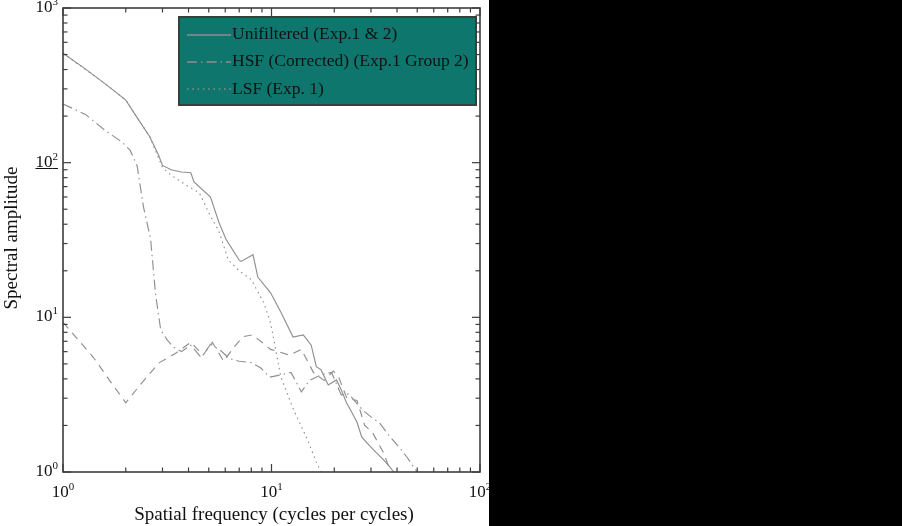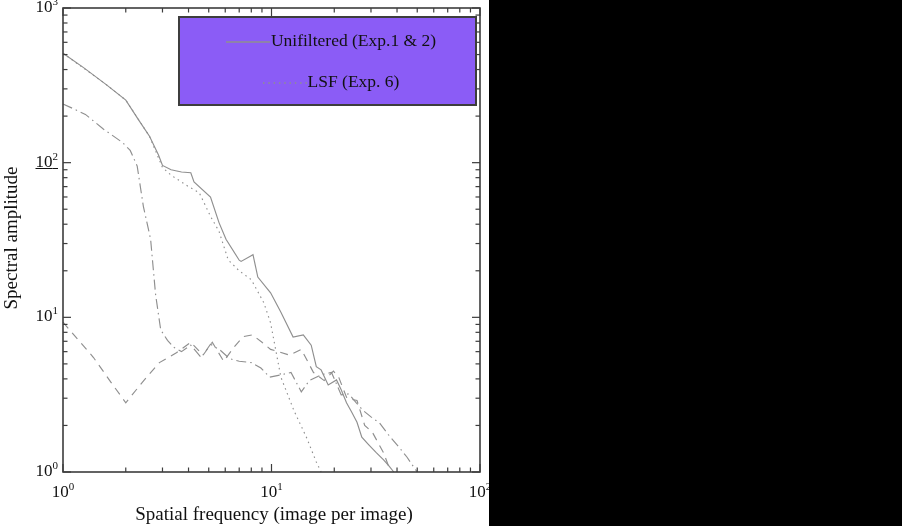--- a/index.html
+++ b/index.html
@@ -17,23 +17,23 @@
   .tick-label sup{font-size:11px;line-height:0;}
   .y-tick{width:36px;text-align:right;left:22px;}
   .x-tick{transform:translateX(-50%);top:482px;}
   .axis-title{
     position:absolute;font-size:19px;color:#111;white-space:nowrap;
   }
   .x-axis-title{left:274px;top:503px;transform:translateX(-50%);}
   .y-axis-title{left:11px;top:238px;transform:translate(-50%,-50%) rotate(-90deg);}
   .legend{
     position:absolute;left:178px;top:16px;width:299px;height:90px;
-    background:#8b5cf6;border:2px solid #3d3d3d;box-sizing:border-box;
+    background:#0f766e;border:2px solid #3d3d3d;box-sizing:border-box;
     display:flex;flex-direction:column;justify-content:space-around;
-    padding:2px 0 2px 6px;z-index:5;align-items:center;
+    padding:2px 0 2px 6px;z-index:5;
   }
   .legend-row{display:flex;align-items:center;height:21px;}
   .legend-sample{width:46px;height:14px;flex:0 0 46px;}
   .legend-label{font-size:17.5px;white-space:nowrap;}
   .letterbox{
     position:absolute;left:489px;top:0;width:413px;height:526px;background:#000;z-index:10;
   }
 </style>
 </head>
 <body>
@@ -145,31 +145,37 @@
       <div class="tick-label x-tick" style="left: 63px;">10<sup>0</sup></div>
       <div class="tick-label x-tick" style="left: 271.5px;">10<sup>1</sup></div>
       <div class="tick-label x-tick" style="left: 480px;">10<sup>2</sup></div>
       <div class="tick-label y-tick" style="top: 461px;">10<sup>0</sup></div>
       <div class="tick-label y-tick" style="top: 306.333px;">10<sup>1</sup></div>
       <div class="tick-label y-tick" style="top: 151.667px; text-decoration: underline;">10<sup>2</sup></div>
       <div class="tick-label y-tick" style="top: -3px;">10<sup>3</sup></div>
     </div>
 
   <div class="axis-title y-axis-title">Spectral amplitude</div>
-  <div class="axis-title x-axis-title">Spatial frequency (image per image)</div>
+  <div class="axis-title x-axis-title">Spatial frequency (cycles per cycles)</div>
 
   <div class="legend">
     <div class="legend-row">
       <span class="legend-sample"><svg width="46" height="14">
             <line x1="1" y1="8" x2="45" y2="8" stroke="#8f8f8f" stroke-width="1.3"></line>
           </svg></span>
       <span class="legend-label">Unifiltered (Exp.1 &amp; 2)</span>
     </div>
     <div class="legend-row">
       <span class="legend-sample"><svg width="46" height="14">
+            <line x1="1" y1="8" x2="45" y2="8" stroke="#8f8f8f" stroke-width="1.3" stroke-dasharray="10,4,1.5,4"></line>
+          </svg></span>
+      <span class="legend-label">HSF (Corrected) (Exp.1 Group 2)</span>
+    </div>
+    <div class="legend-row">
+      <span class="legend-sample"><svg width="46" height="14">
             <line x1="1" y1="8" x2="45" y2="8" stroke="#8f8f8f" stroke-width="1.3" stroke-dasharray="1.5,3.8"></line>
           </svg></span>
-      <span class="legend-label">LSF (Exp. 6)</span>
+      <span class="legend-label">LSF (Exp. 1)</span>
     </div>
   </div>
 </div>
 
 <div class="letterbox"></div>
 
 </body></html>

